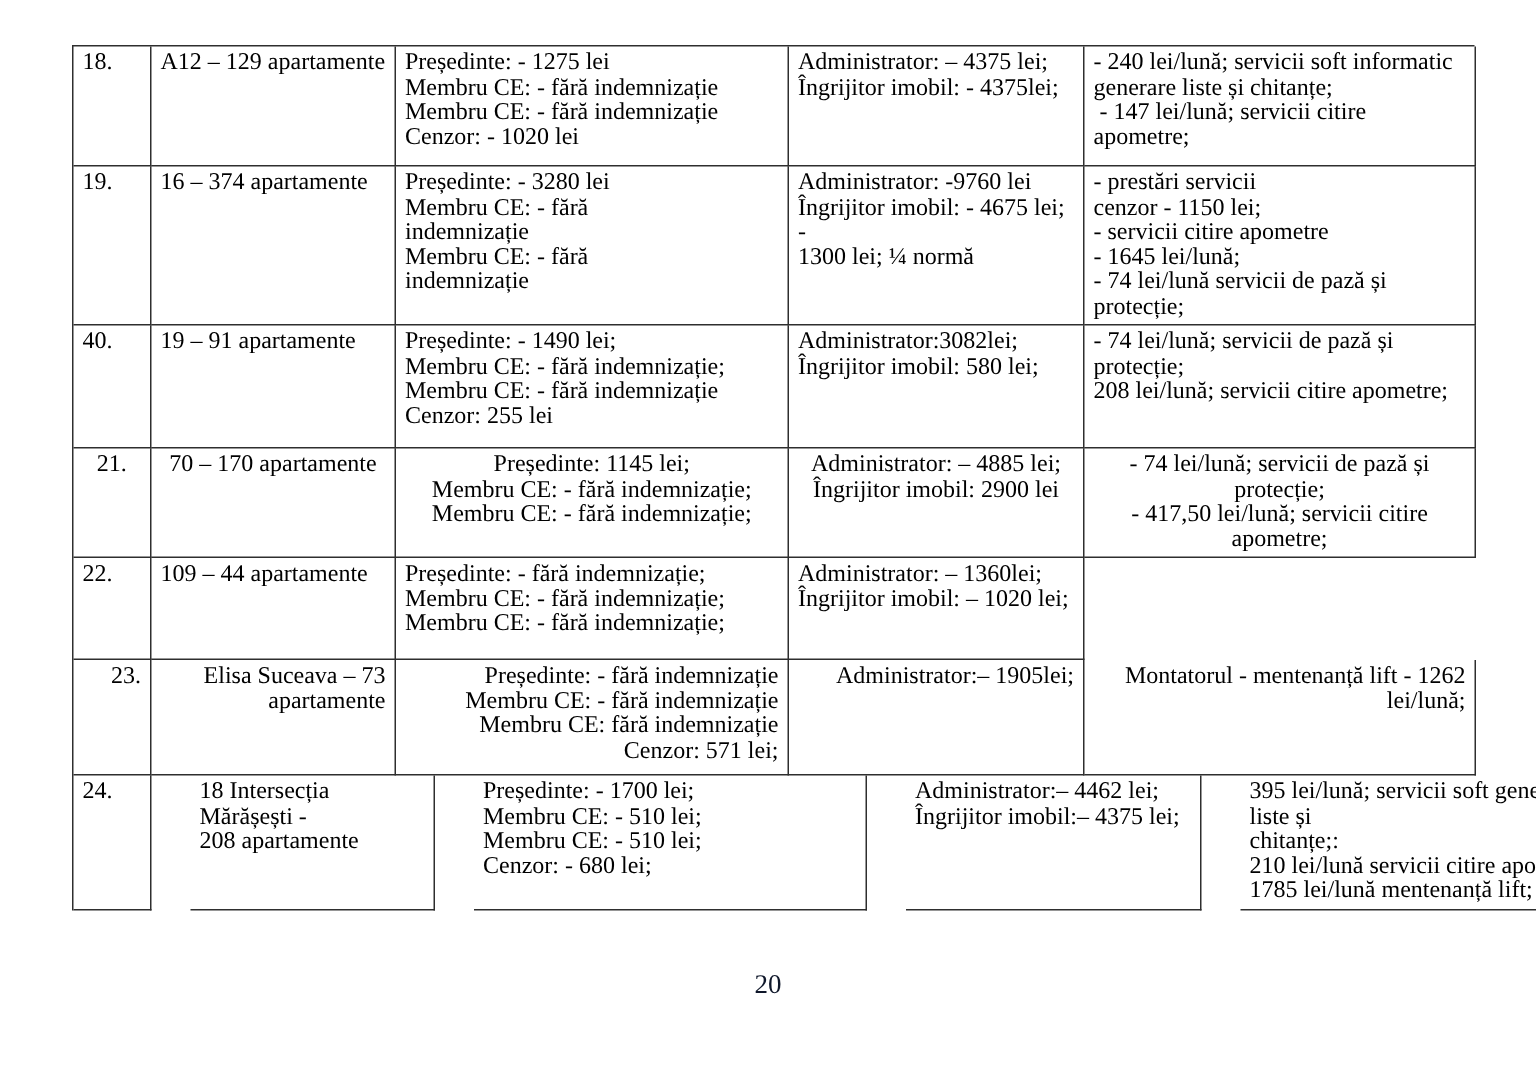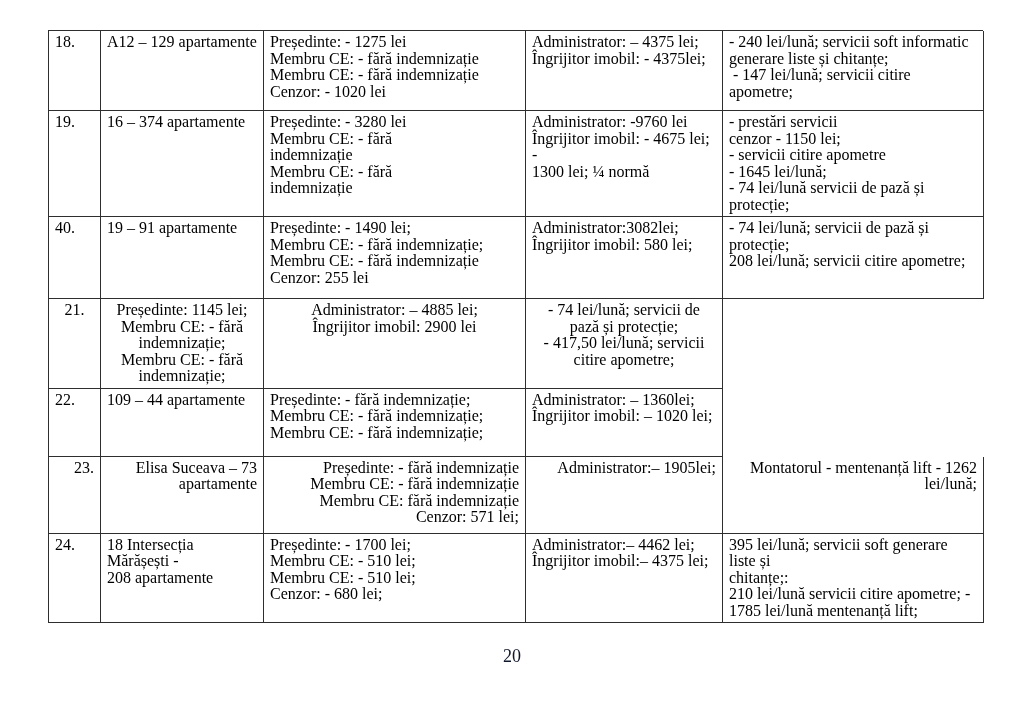--- a/index.html
+++ b/index.html
@@ -33,21 +33,21 @@
     line-height: 16.5px;
     white-space: pre-wrap;
     overflow: hidden;
   }
   .r0 { min-height: 80px; }
   .r1 { min-height: 100px; }
   .r2 { min-height: 82px; }
   .r3 { min-height: 68px; text-align: center; }
   .r4 { min-height: 68px; }
   .r5 { min-height: 77px; text-align: right; }
-  .r6 { min-height: 88px; }
+  .r6 { min-height: 88px; gap: 26px; }
   .page-number {
     position: absolute;
     left: 0; top: 646px;
     width: 100%;
     text-align: center;
     font-size: 18px;
     color: #0f172a;
   }
 </style>
 </head>
@@ -96,20 +96,21 @@
 Membru CE: - fără indemnizație
 Cenzor: 255 lei</div>
       <div class="cell">Administrator:3082lei;
 Îngrijitor imobil: 580 lei;</div>
       <div class="cell">- 74 lei/lună; servicii de pază și protecție;
 208 lei/lună; servicii citire apometre;</div>
     </div>
 
     <div class="row r3">
       <div class="cell">21.</div>
+      <div class="cell">70 – 170 apartamente</div>
       <div class="cell">Președinte: 1145 lei;
 Membru CE: - fără indemnizație;
 Membru CE: - fără indemnizație;</div>
       <div class="cell">Administrator: – 4885 lei;
 Îngrijitor imobil: 2900 lei</div>
       <div class="cell">- 74 lei/lună; servicii de pază și protecție;
 - 417,50 lei/lună; servicii citire apometre;</div>
     </div>
 
     <div class="row r4">

